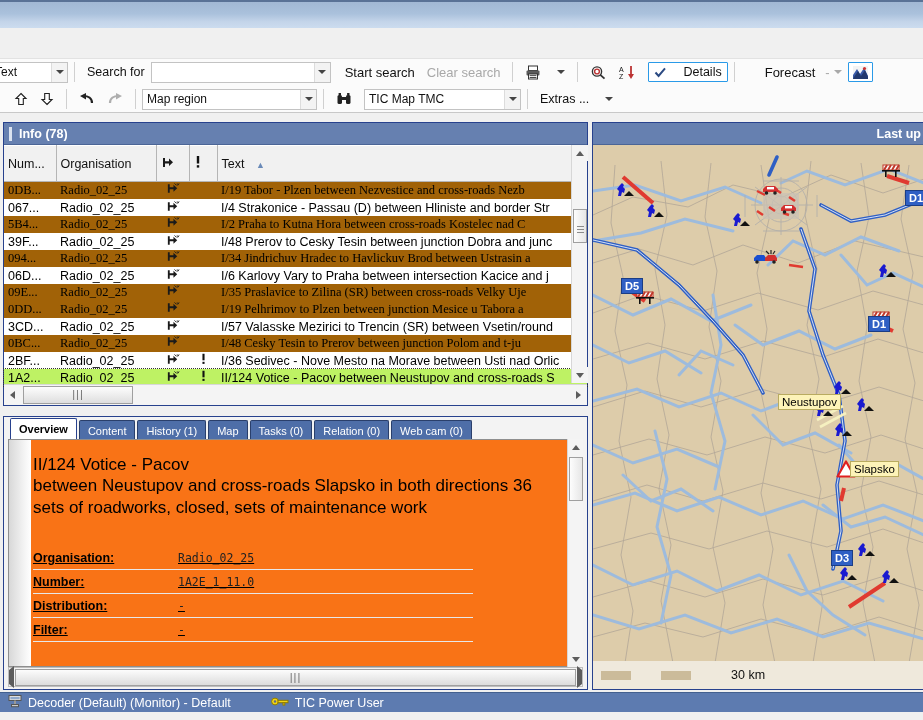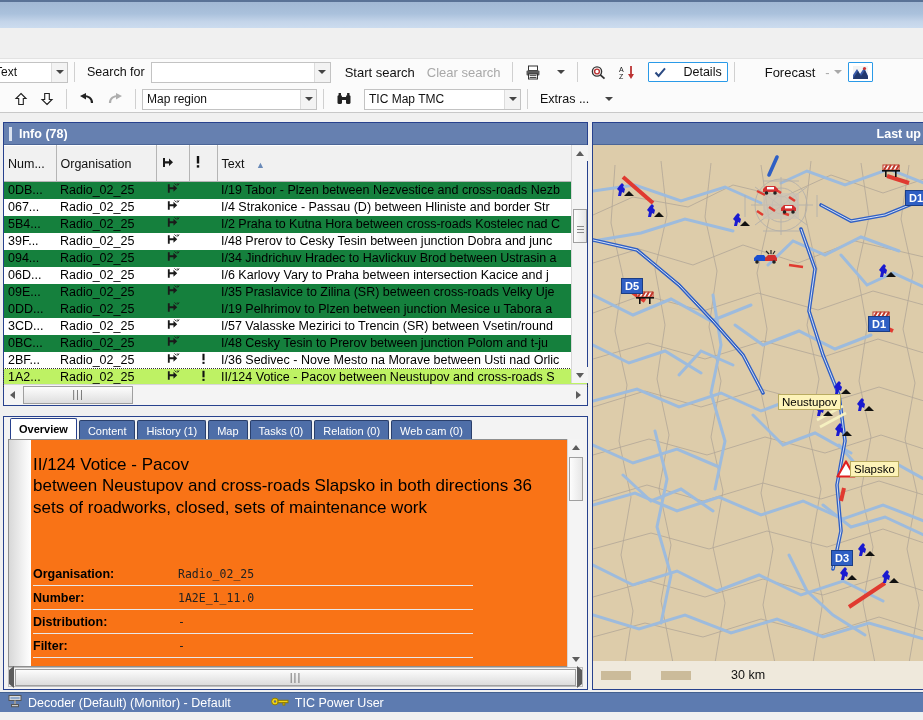--- a/index.html
+++ b/index.html
@@ -88,21 +88,21 @@
   table.grid th {
     background: #f1f1f1; border-right: 1px solid #b5b5b5;
     border-bottom: 1px solid #b5b5b5; border-top: 1px solid #fff;
     font-weight: normal; font-size: 12.5px; color: #111;
     text-align: left; padding: 1px 4px; height: 36px; white-space: nowrap;
   }
   table.grid td {
     font-size: 12.5px; color: #000; padding: 1px 4px; height: 17px;
     white-space: nowrap; overflow: hidden;
   }
-  tr.alt td { background: #15803d; }
+  tr.alt td { background: #a16207; font-family: Liberation Serif, serif; }
   tr.sel td { background: #bef264; }
   tr.sel { outline: 1px dotted #333; }
   .colnum { width: 52px; }
   .colorg { width: 100px; }
   .colico { width: 33px; text-align: center; }
   .colexc { width: 28px; text-align: center; }
   .coltxt { width: auto; }
   .sortmark { color: #6a8ab8; font-size: 9px; margin-left: 8px; }
 
   
@@ -171,21 +171,21 @@
     background: #f97316; border: 1px solid #8e8e8e; overflow: hidden;
   }
   .docshade {
     position: absolute; left: 0; top: 0; bottom: 0; width: 22px;
     background: linear-gradient(to right,#d8d8d8,#f4f4f4 70%,#fff);
   }
   .doccontent { position: absolute; left: 24px; top: 14px; right: 20px; }
   .doctitle { font-size: 17px; color: #000; line-height: 1.26; }
   .doctitle .l1 { }
   .doctitle .rest { }
-  .kvtable { margin-top: 44px; width: 440px; border-collapse: collapse; }
+  .kvtable { margin-top: 28px; width: 440px; border-collapse: collapse; text-decoration: underline; }
   .kvtable td { padding: 5px 0 4px 0; font-size: 12.5px; vertical-align: top; }
   .kvtable tr { border-bottom: 1px solid #e8e8e8; }
   .kvtable .k { font-weight: bold; color: #000; width: 145px; }
   .kvtable .v { color: #222; font-family: "DejaVu Sans Mono", monospace; font-size: 11.5px; }
   .detail-v {
     position: absolute; right: 4px; top: 22px; width: 16px; bottom: 22px;
     background: #f4f4f4; border-left: 1px solid #d7d7d7;
   }
   .detail-v .thumb2 {
     position: absolute; left: 1px; top: 18px; width: 14px; height: 44px;

